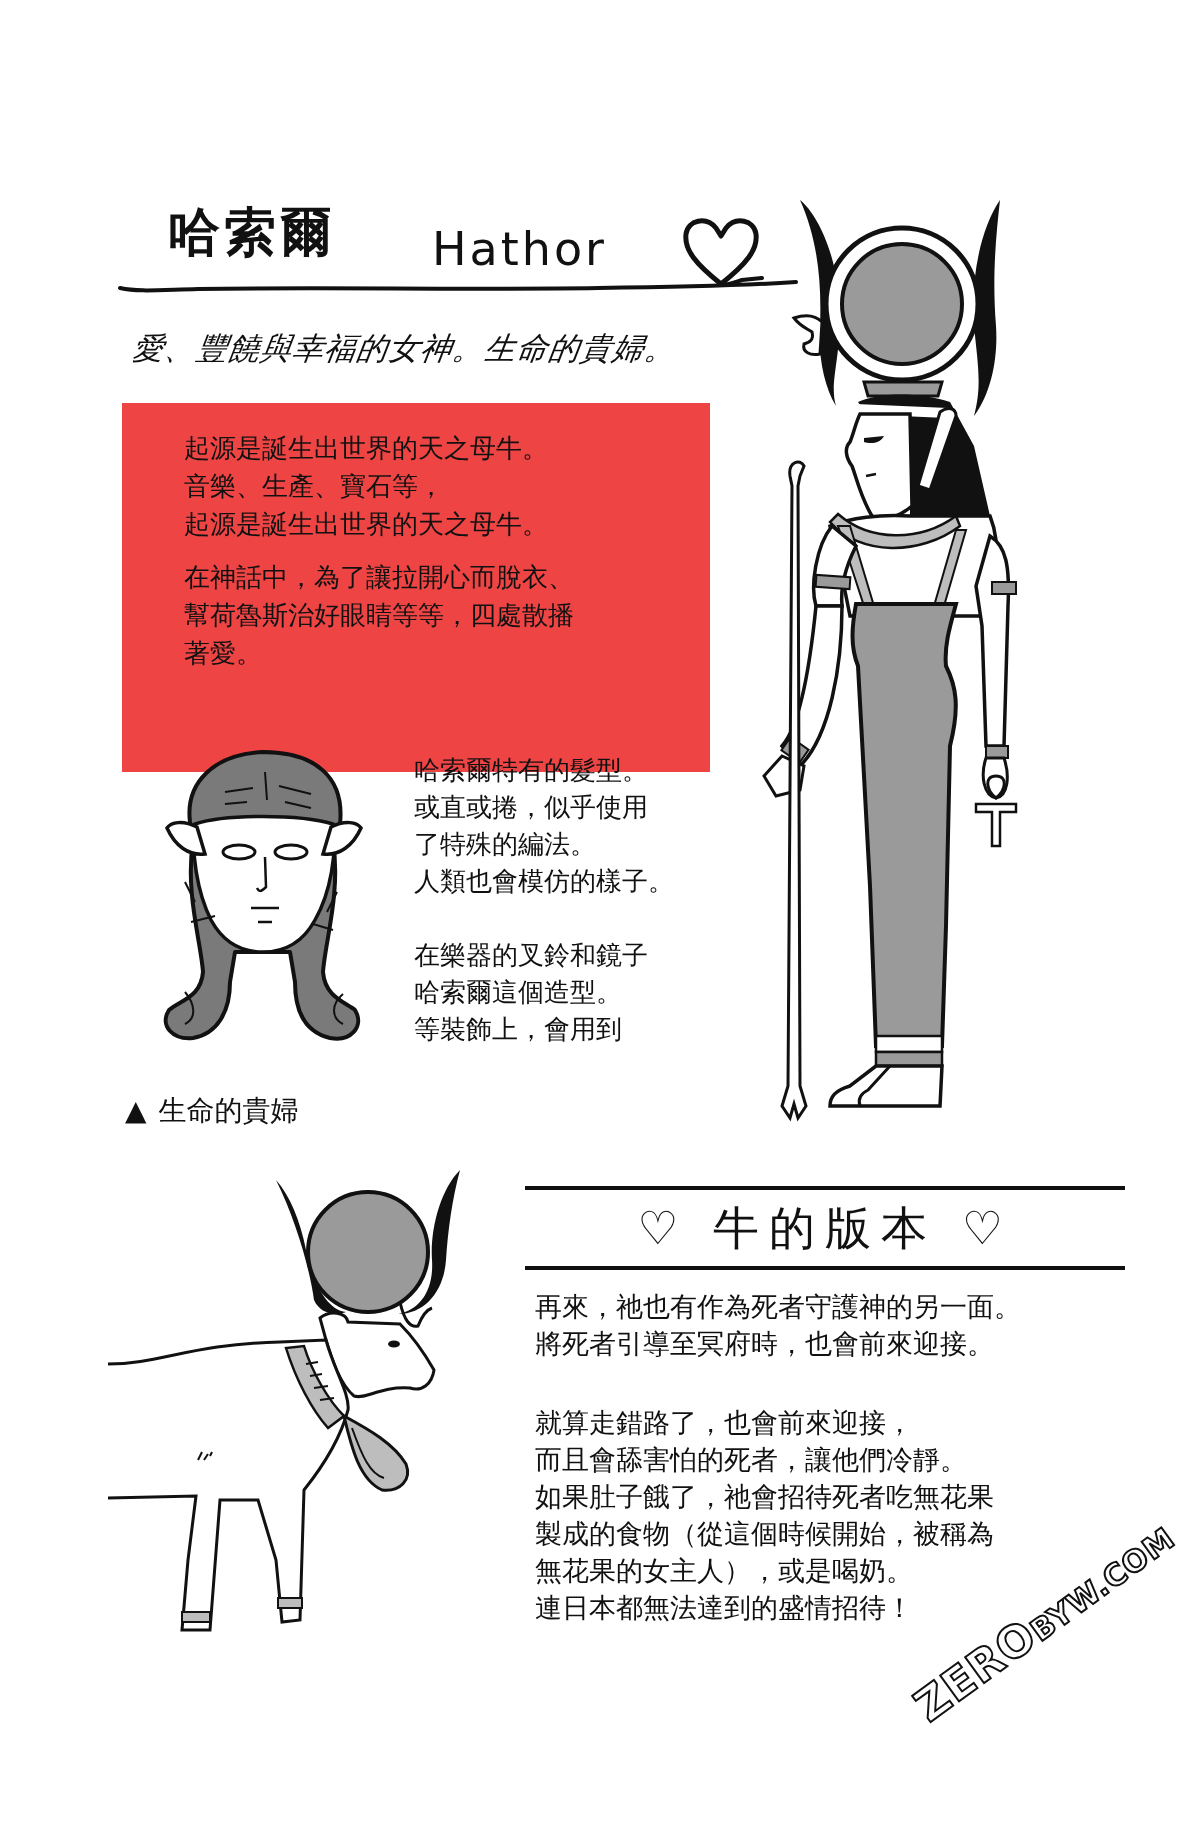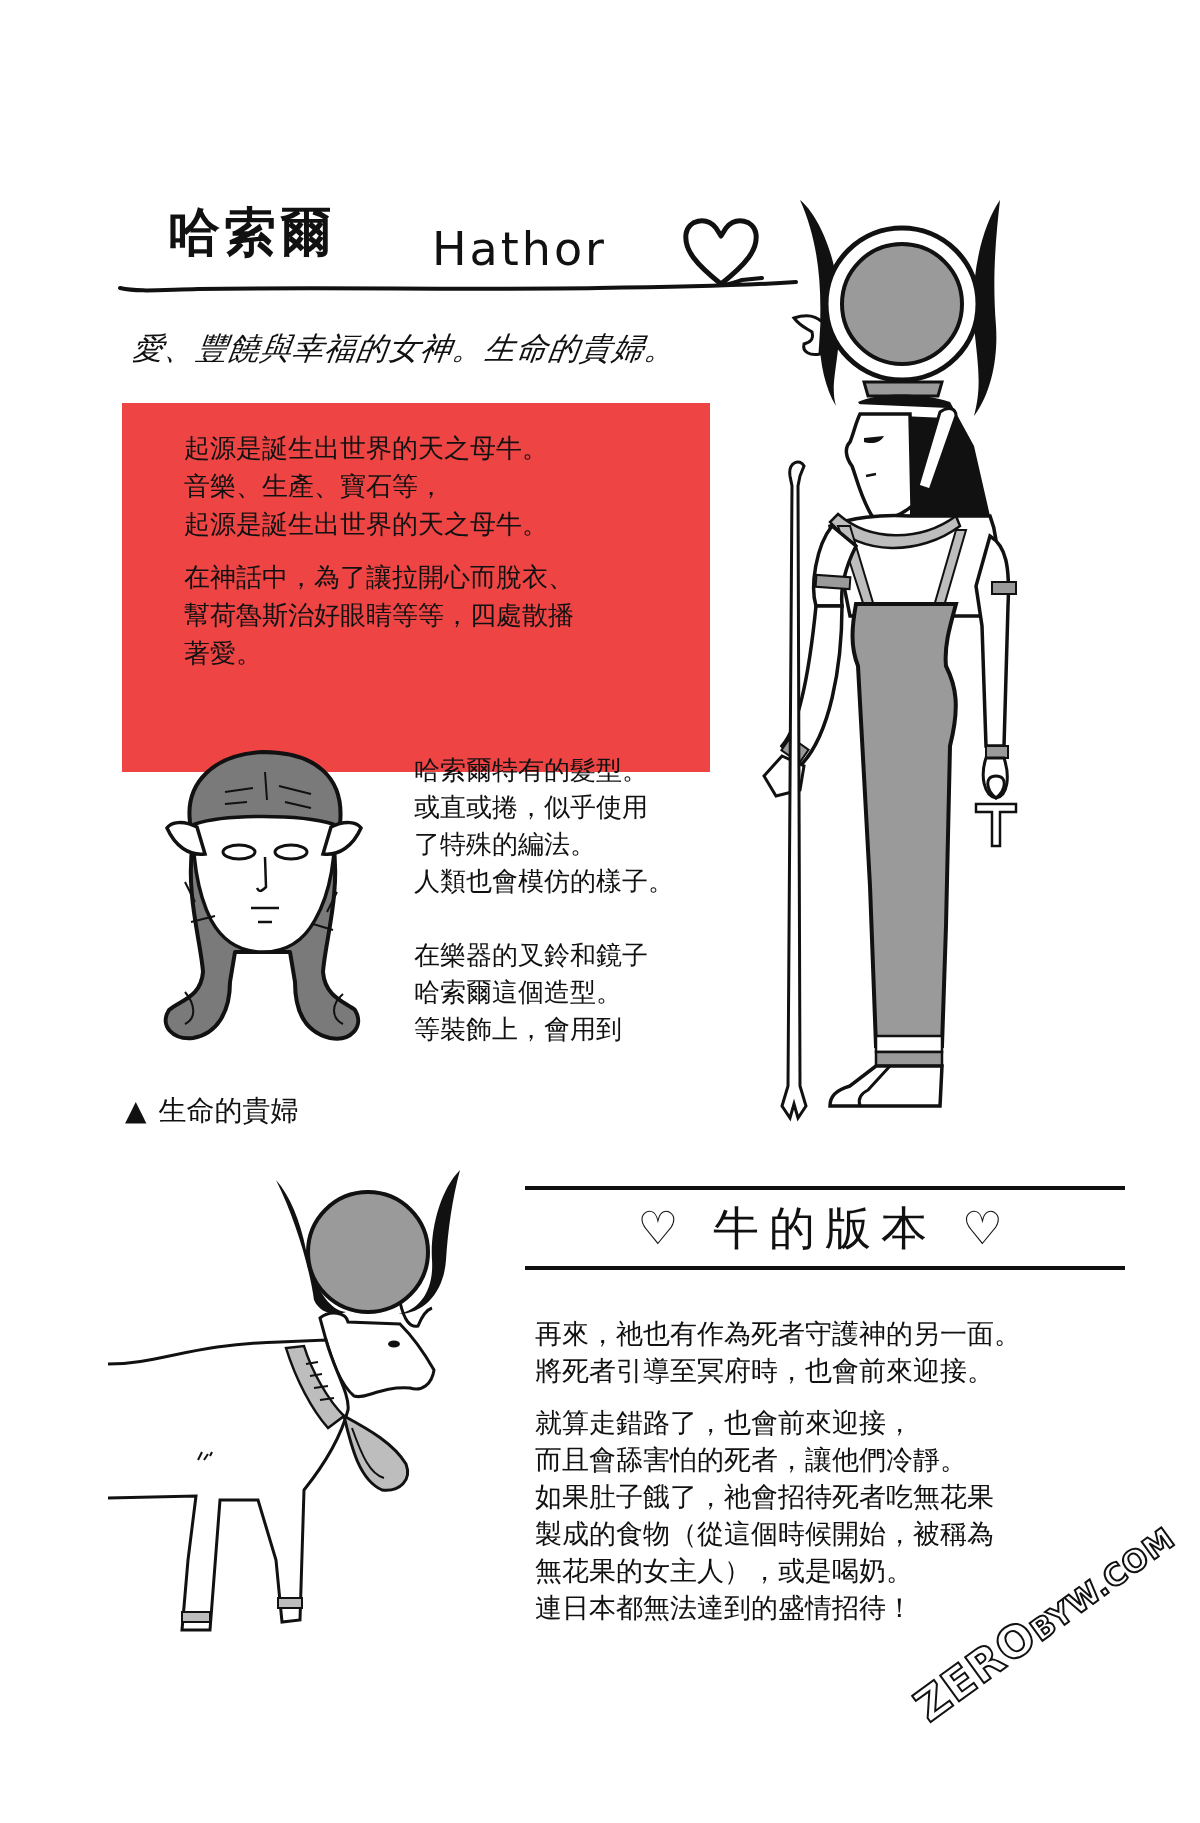--- a/index.html
+++ b/index.html
@@ -33,21 +33,21 @@
   
   .goddess { left: 760px; top: 186px; width: 350px; height: 956px; }
 
   
   .cow-rule { left: 525px; width: 600px; height: 4px; background: #111; }
   .cow-rule.top { top: 1186px; }
   .cow-rule.bottom { top: 1266px; }
   .cow-heading { left: 525px; top: 1196px; width: 600px; text-align: center; font-size: 46px; letter-spacing: 10px; line-height: 64px; white-space: nowrap; }
   .cow-text { left: 535px; font-size: 27px; line-height: 37px; }
   .cow-text .line { display: block; white-space: nowrap; }
-  .cow-text.p1 { top: 1288px; margin-top: 27px; }
+  .cow-text.p1 { top: 1288px; }
   .cow-text.p2 { top: 1404px; }
   .cow-illus { left: 100px; top: 1160px; width: 380px; height: 480px; }
 
   
   .watermark { left: 905px; top: 1690px; font-size: 44px; font-weight: bold; font-family: "DejaVu Sans", sans-serif;
                color: #fff; -webkit-text-stroke: 2px #111; transform: rotate(-36deg); transform-origin: left top; white-space: nowrap; letter-spacing: 1px; }
   .watermark .small { font-size: 30px; }
 </style>
 </head>
 <body>

